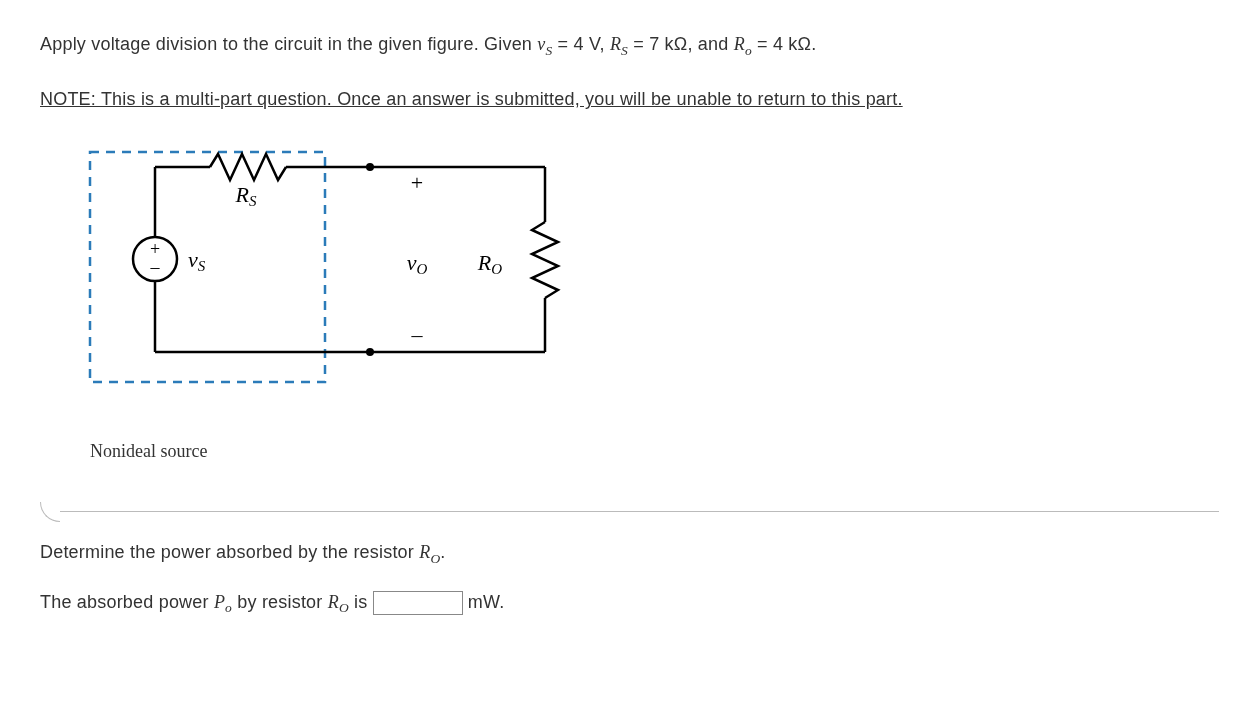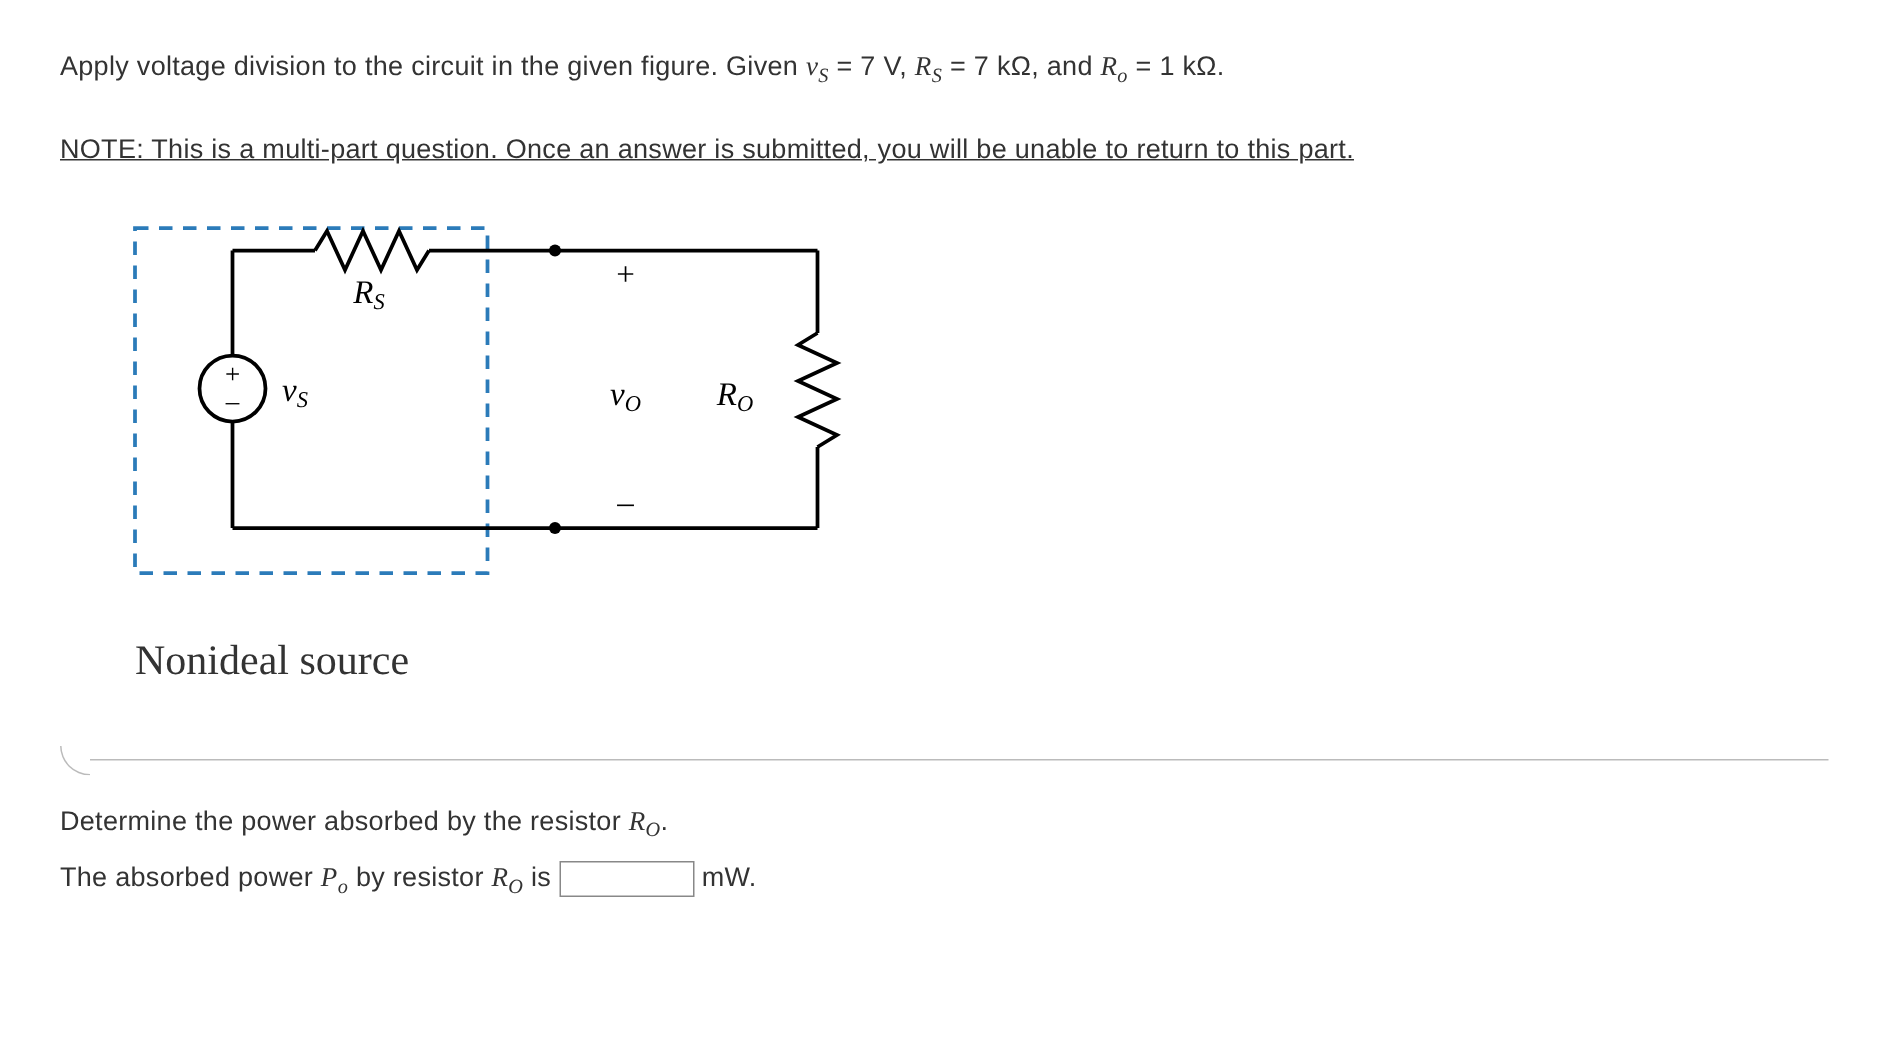--- a/index.html
+++ b/index.html
@@ -53,46 +53,46 @@
       border-left: 1px solid #bbb;
       border-bottom: 1px solid #bbb;
       border-bottom-left-radius: 20px;
     }
     .divider-line {
       flex: 1;
       height: 1px;
       background: #bbb;
     }
     .question-part {
-      margin-bottom: 12px;
+      margin-bottom: 24px;
       letter-spacing: 0.2px;
     }
     .answer-line {
       letter-spacing: 0.2px;
     }
     .answer-input {
       width: 90px;
       height: 24px;
       border: 1px solid #888;
       font-size: 16px;
       padding: 0 4px;
       vertical-align: middle;
     }
     .caption {
       font-family: 'Times New Roman', serif;
-      font-size: 28px;
-      margin-top: 8px;
+      font-size: 18px;
+      margin-top: 24px;
       margin-left: 20px;
     }
   </style>
 </head>
 <body>
 
 <div class="question-text">
-  <span>Apply voltage division to the circuit in the given figure. Given </span><span class="italic">v</span><sub>S</sub><span> = 7 V, </span><span class="italic">R</span><sub>S</sub><span> = 7 kΩ, and </span><span class="italic">R</span><sub>o</sub><span> = 1 kΩ.</span>
+  <span>Apply voltage division to the circuit in the given figure. Given </span><span class="italic">v</span><sub>S</sub><span> = 4 V, </span><span class="italic">R</span><sub>S</sub><span> = 7 kΩ, and </span><span class="italic">R</span><sub>o</sub><span> = 4 kΩ.</span>
 </div>
 
 <div class="note-text">NOTE: This is a multi-part question. Once an answer is submitted, you will be unable to return to this part.</div>
 
 <div class="figure-container">
   <svg width="500" height="270" viewBox="0 0 500 270">
 
     <rect x="20" y="10" width="235" height="230" fill="none" stroke="#2b7bb9" stroke-width="2.5" stroke-dasharray="9,7"></rect>
 
     <line x1="85" y1="95" x2="85" y2="25" stroke="#000" stroke-width="2.5"></line>

